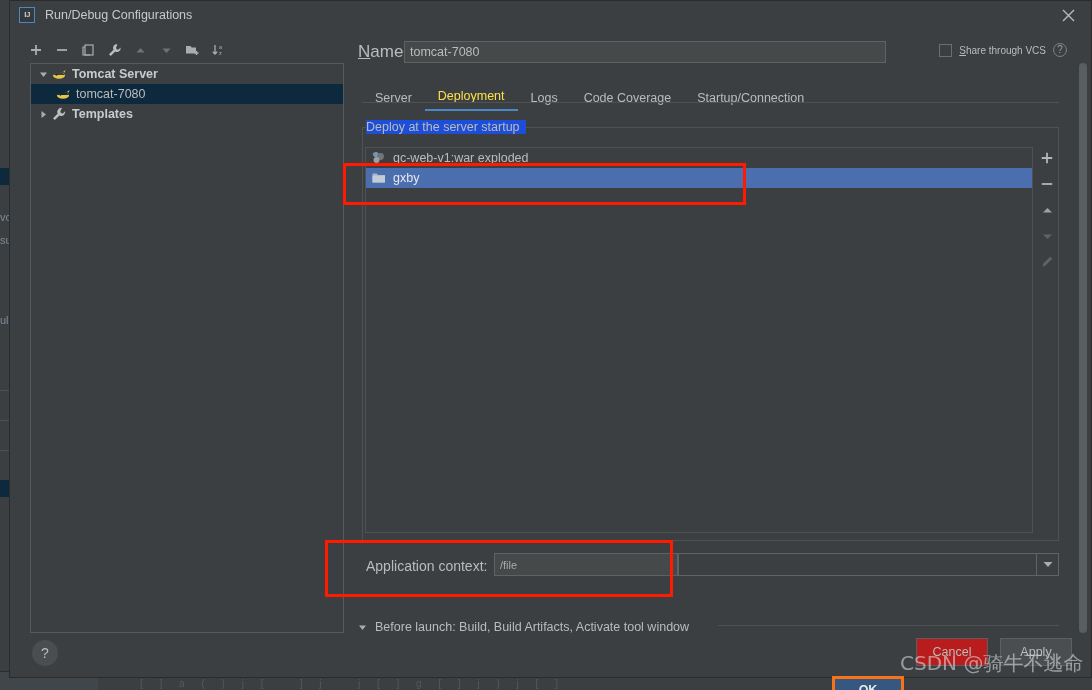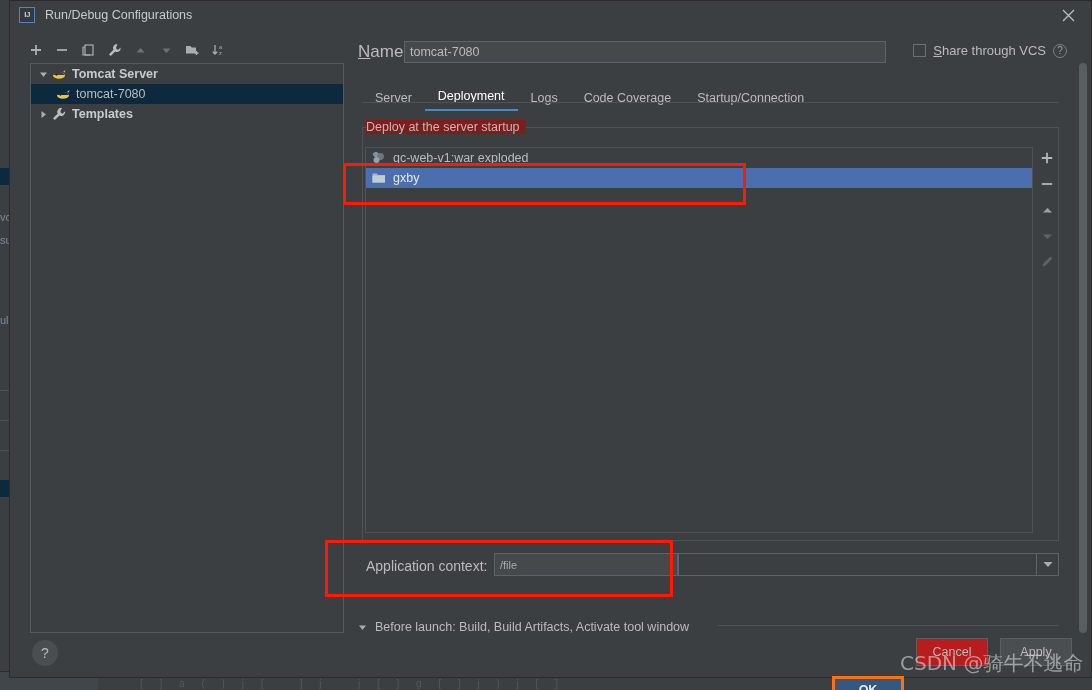--- a/index.html
+++ b/index.html
@@ -192,21 +192,21 @@
     align-items: center;
     gap: 7px;
   }
   .checkbox {
     width: 13px; height: 13px;
     border: 1px solid #6a6f72;
     background: #3c3f41;
     box-sizing: border-box;
     cursor: pointer;
   }
-  .vcs-label { font-size: 13px; color: #bbbbbb; cursor: pointer; }
+  .vcs-label { font-size: 10px; color: #bbbbbb; cursor: pointer; }
   .vcs-label u { text-decoration: underline; }
   .help-circle-sm {
     width: 14px; height: 14px;
     border-radius: 50%;
     border: 1px solid #7d8285;
     color: #9aa0a3;
     font-size: 10px;
     line-height: 12px;
     text-align: center;
     cursor: pointer;
@@ -222,37 +222,37 @@
     margin-top: 8px;
   }
   .tab {
     font-size: 12.5px;
     color: #bbbbbb;
     padding: 0 13px 6px 13px;
     cursor: pointer;
     white-space: nowrap;
   }
   .tab.active {
-    color: #ffffff;
+    color: #fde047;
     border-bottom: 2px solid #4a88c7;
   }
   .tab-underline {
     position: absolute;
     left: 352px; top: 101px;
     width: 697px; height: 1px;
     background: #4e5254;
   }
 
   
   .group-label {
     position: absolute;
     left: 356px; top: 119px;
     font-size: 12.5px;
     color: #bbbbbb;
-    background: #7f1d1d;
+    background: #1d4ed8;
     padding-right: 6px;
     z-index: 2;
   }
   .group-line {
     position: absolute;
     left: 352px; top: 126px;
     width: 697px; height: 1px;
     background: #4e5254;
   }
   .group-border {

